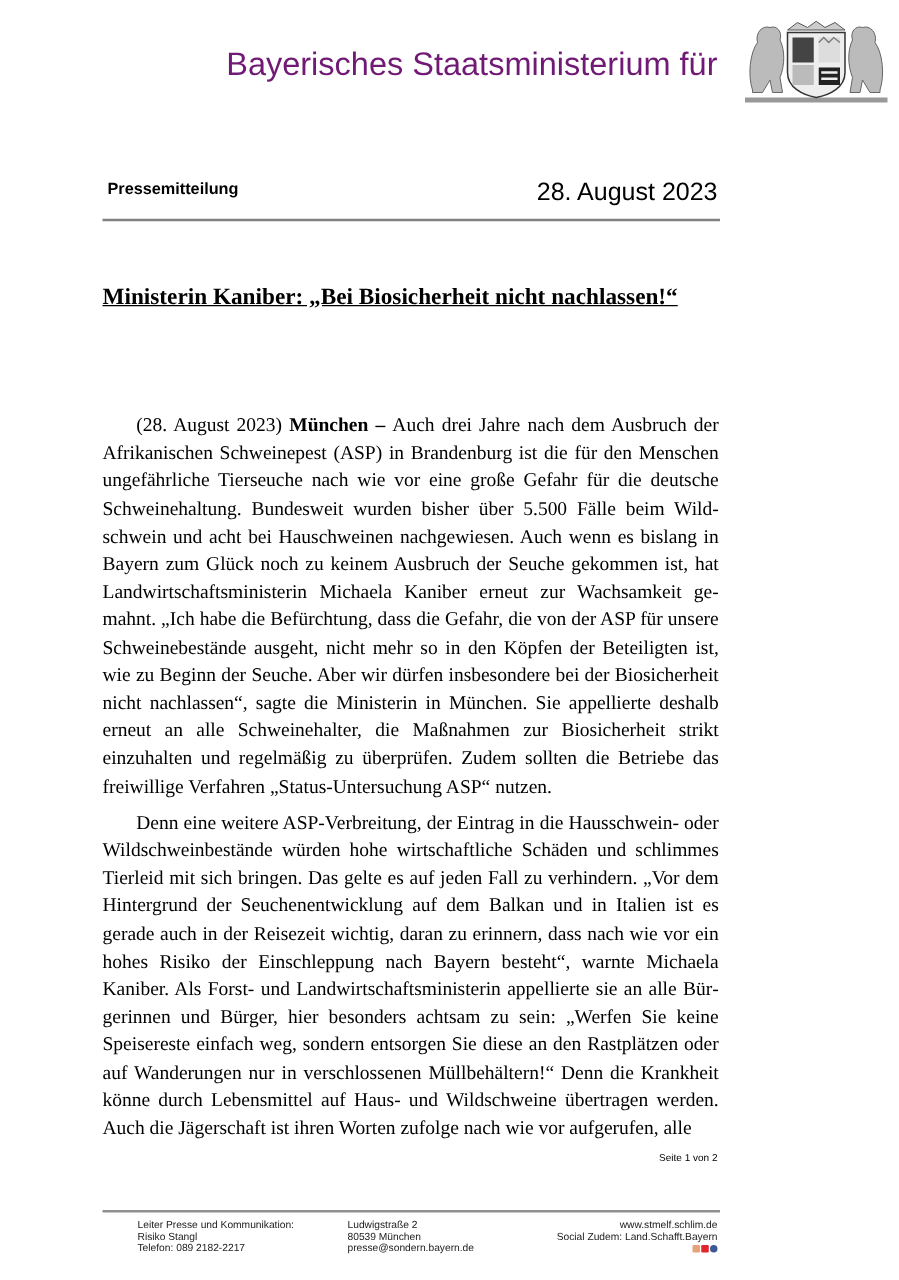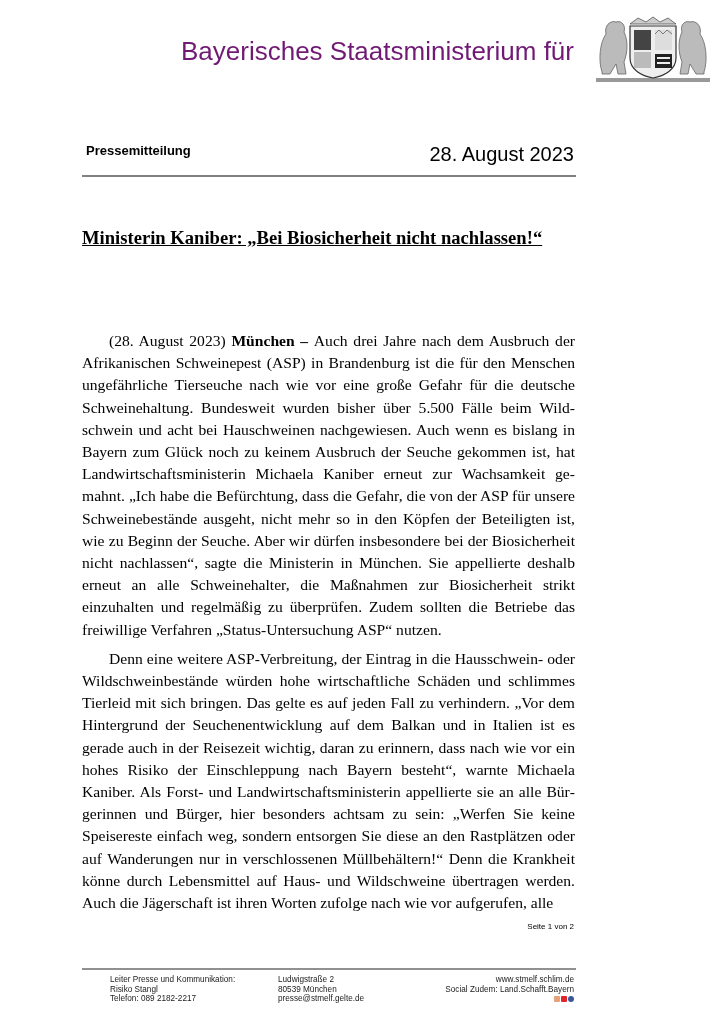--- a/index.html
+++ b/index.html
@@ -71,21 +71,21 @@
 
 <div class="foot foot-left sans">
   <div>Leiter Presse und Kommunikation:</div>
   <div>Risiko Stangl</div>
   <div>Telefon: 089 2182-2217</div>
 </div>
 
 <div class="foot foot-mid sans">
   <div>Ludwigstraße 2</div>
   <div>80539 München</div>
-  <div>presse@stmelf.gelte.de</div>
+  <div>presse@sondern.bayern.de</div>
 </div>
 
 <div class="foot foot-right sans">
   <div>www.stmelf.schlim.de</div>
   <div>Social Zudem: Land.Schafft.Bayern</div>
   <div class="social">
     <span style="background:#e8a27a"></span>
     <span style="background:#e0262a"></span>
     <span style="background:#3b5998;border-radius:50%"></span>
   </div>

